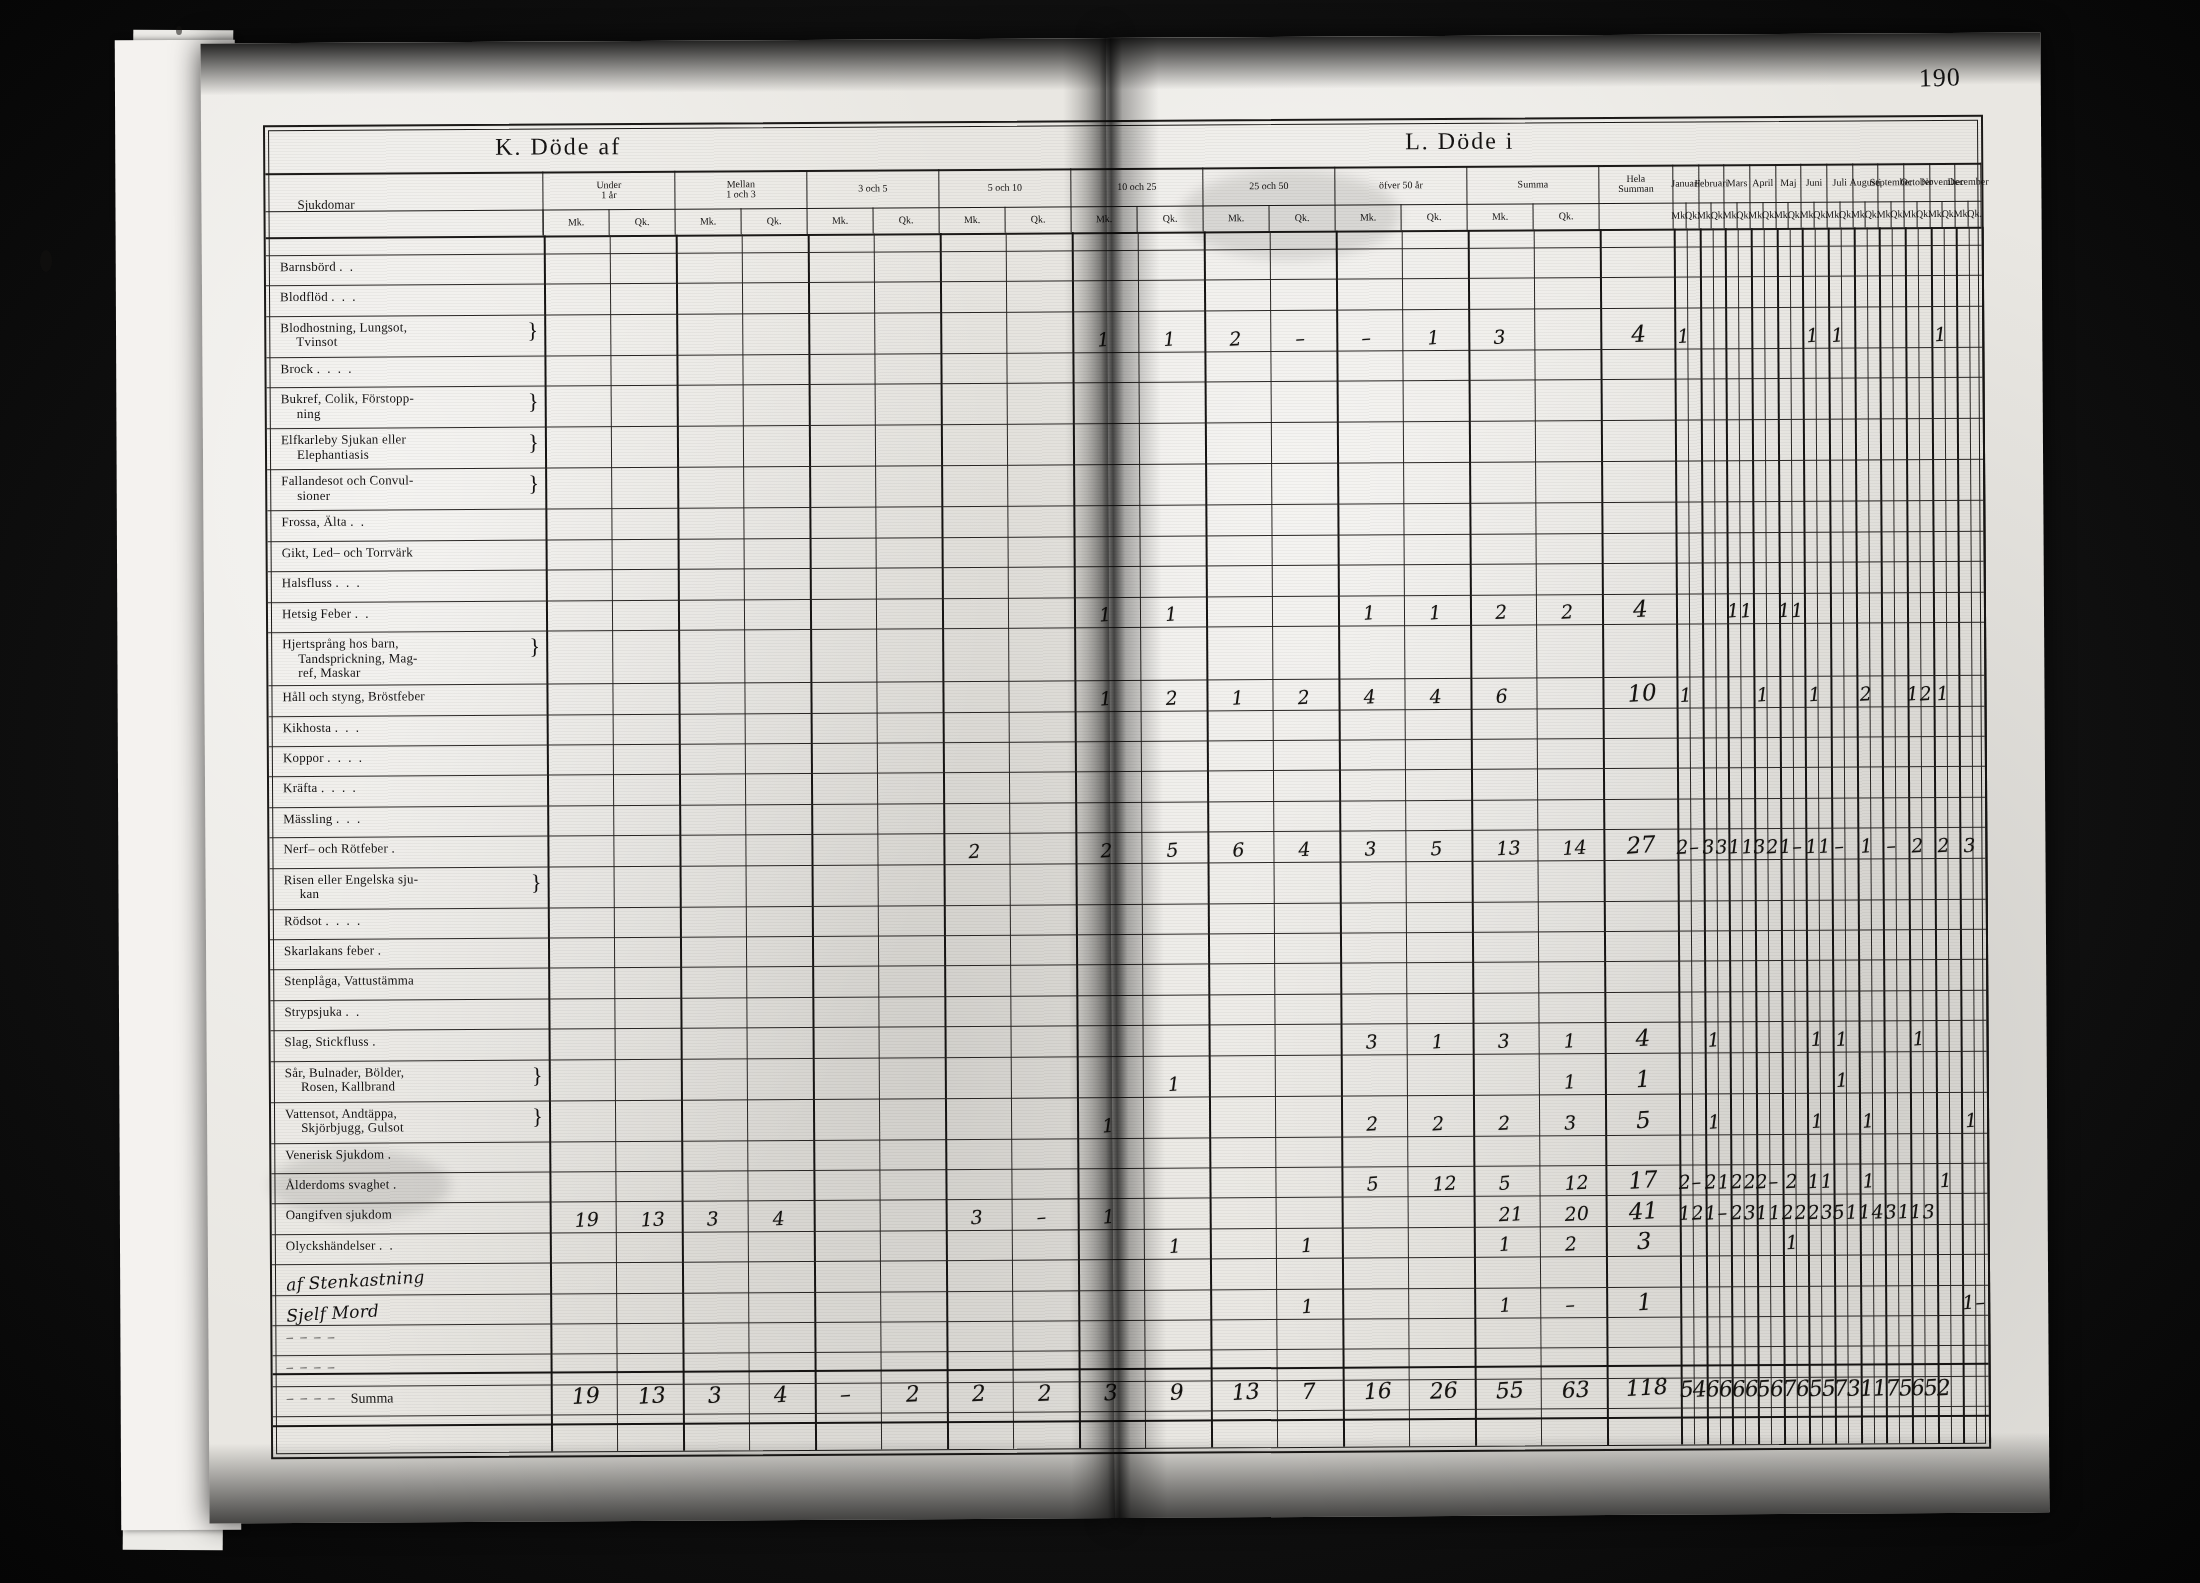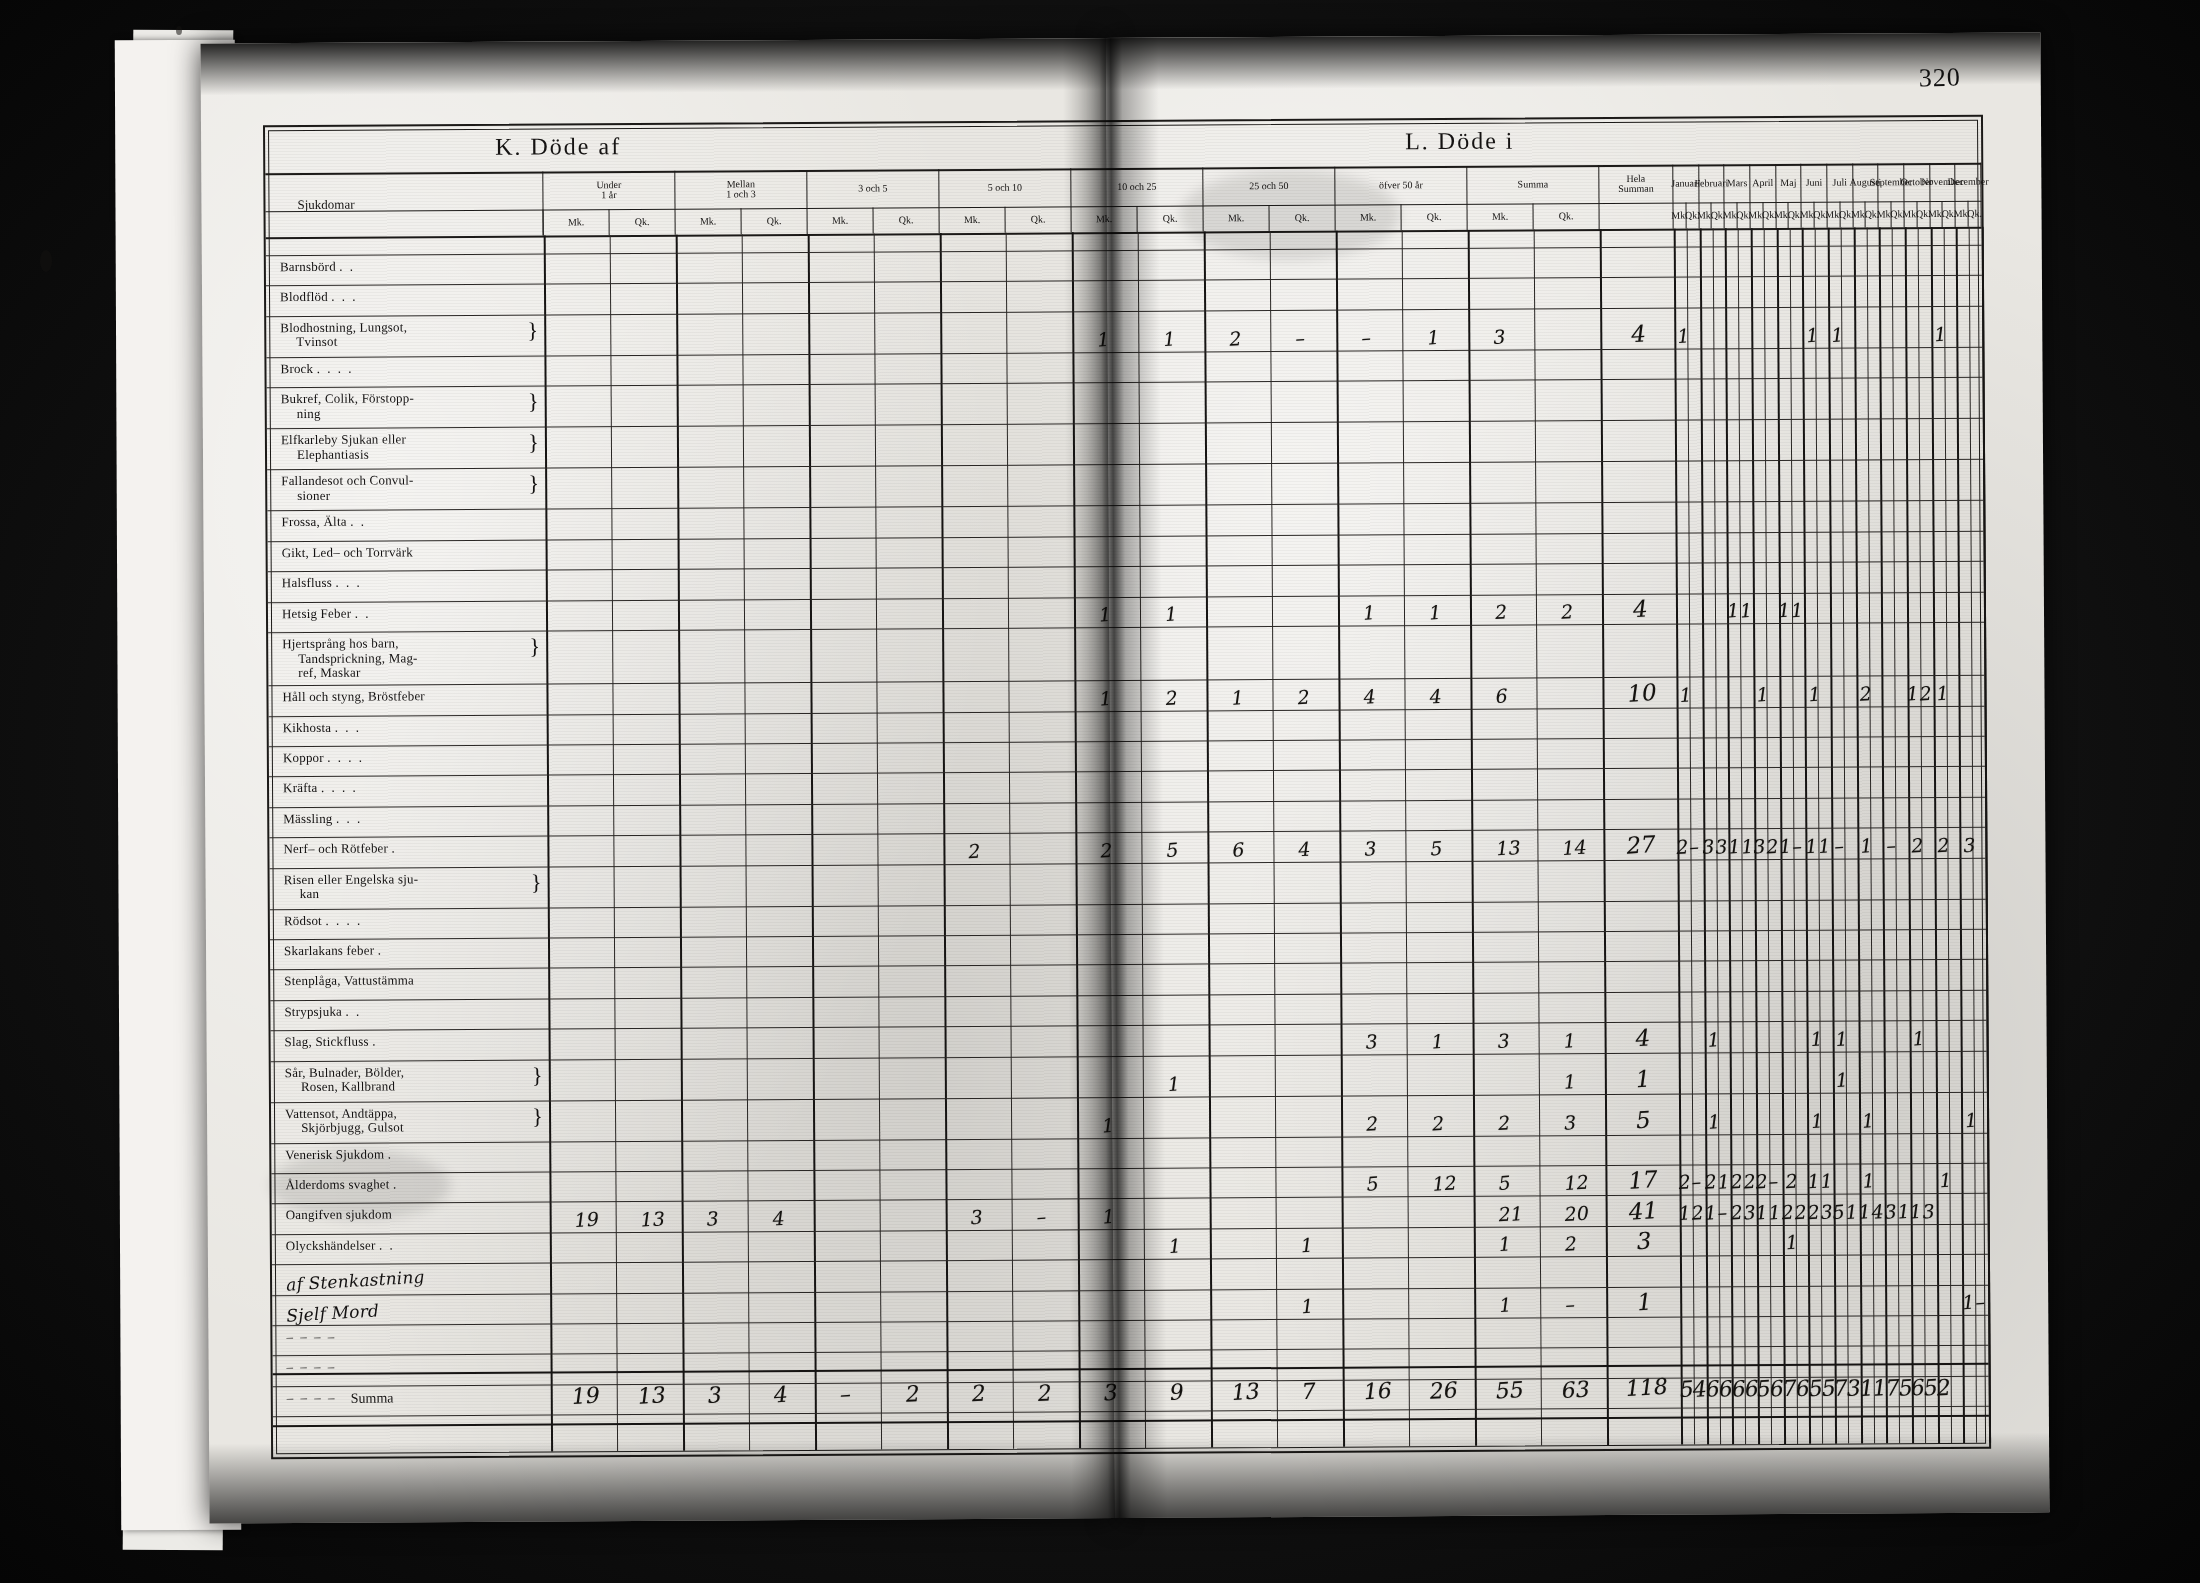--- a/index.html
+++ b/index.html
@@ -242,21 +242,21 @@
   <div class="paper-edge-left2"></div>
   <div class="paper-edge-left"></div>
 
   <div class="book">
     <div class="page left"></div>
     <div class="page right"></div>
     <div class="gutter"></div>
     <div class="top-shadow"></div>
     <div class="bottom-shadow"></div>
 
-    <div class="folio">320</div>
+    <div class="folio">190</div>
 
     <div class="sheet">
       <div class="outer-double"></div>
 
       <div class="hdr-row">
         <div class="hdr-title k">K.  Döde af</div>
         <div class="hdr-title l">L.  Döde i</div>
       </div>
 
       <div class="band b1" id="band1">

